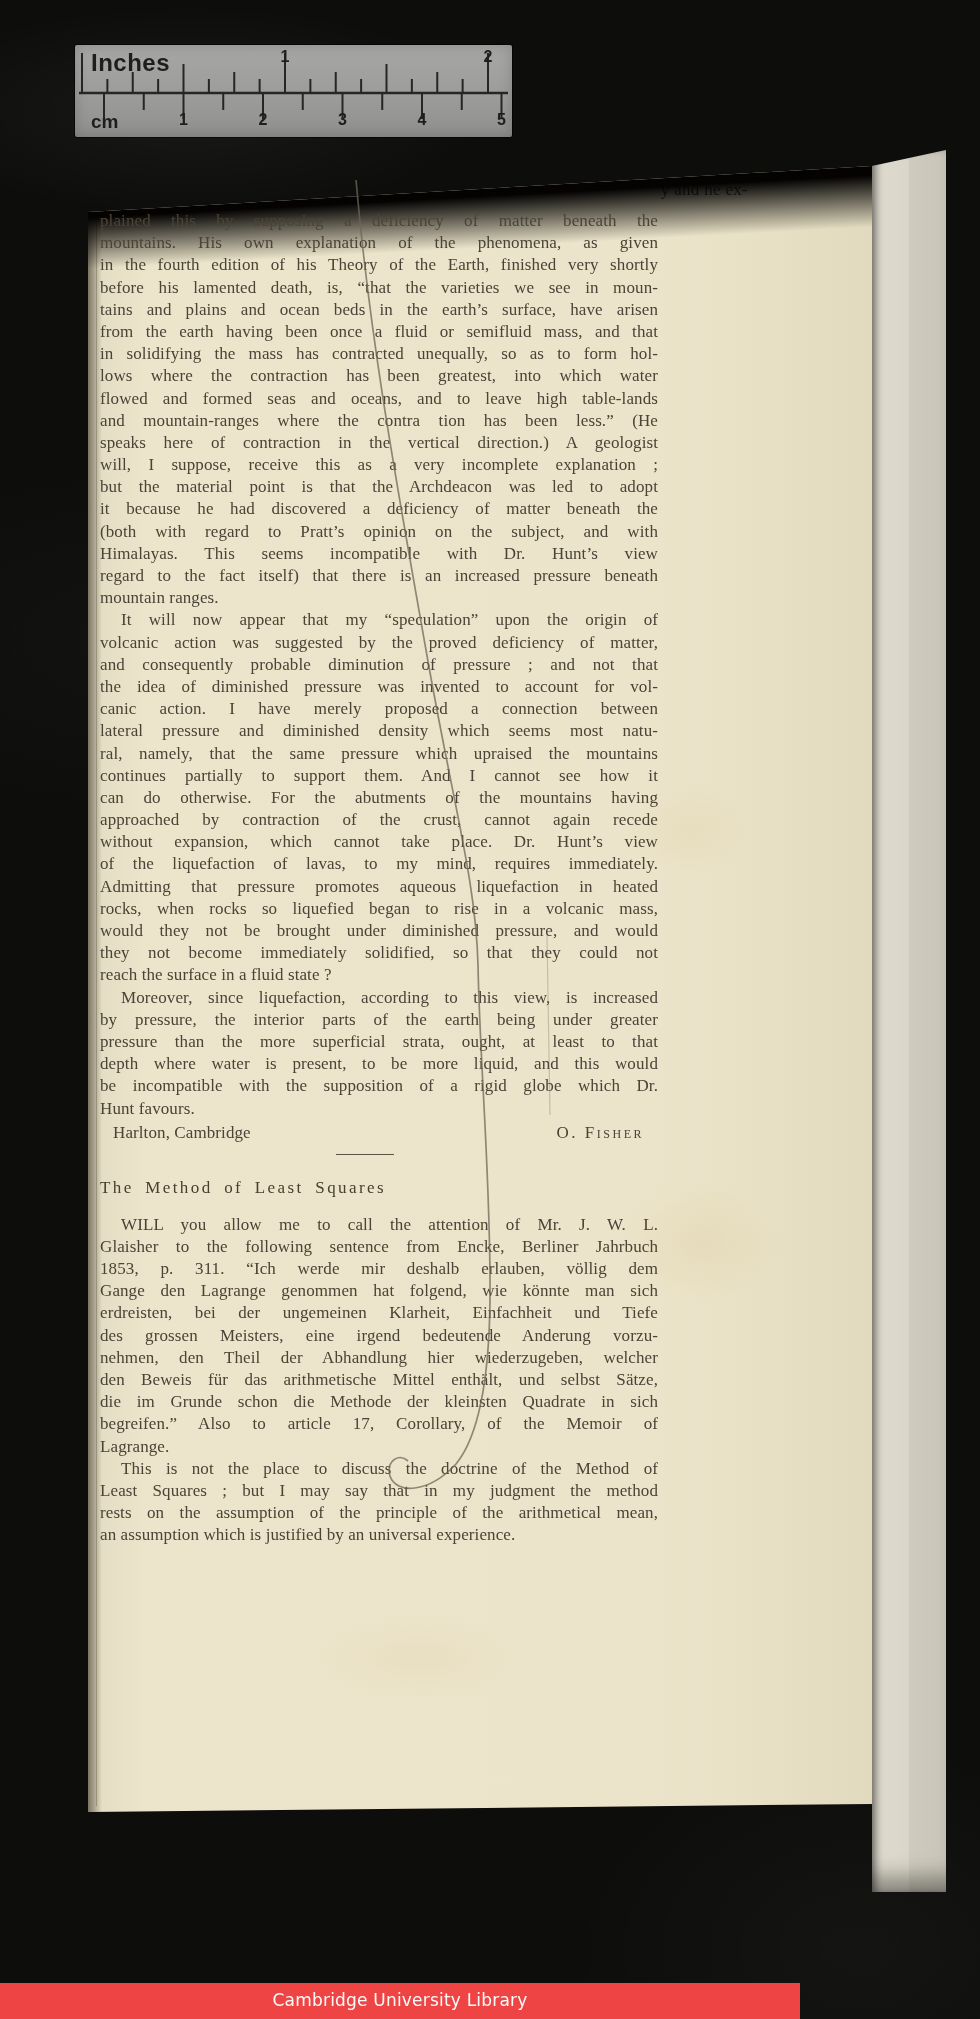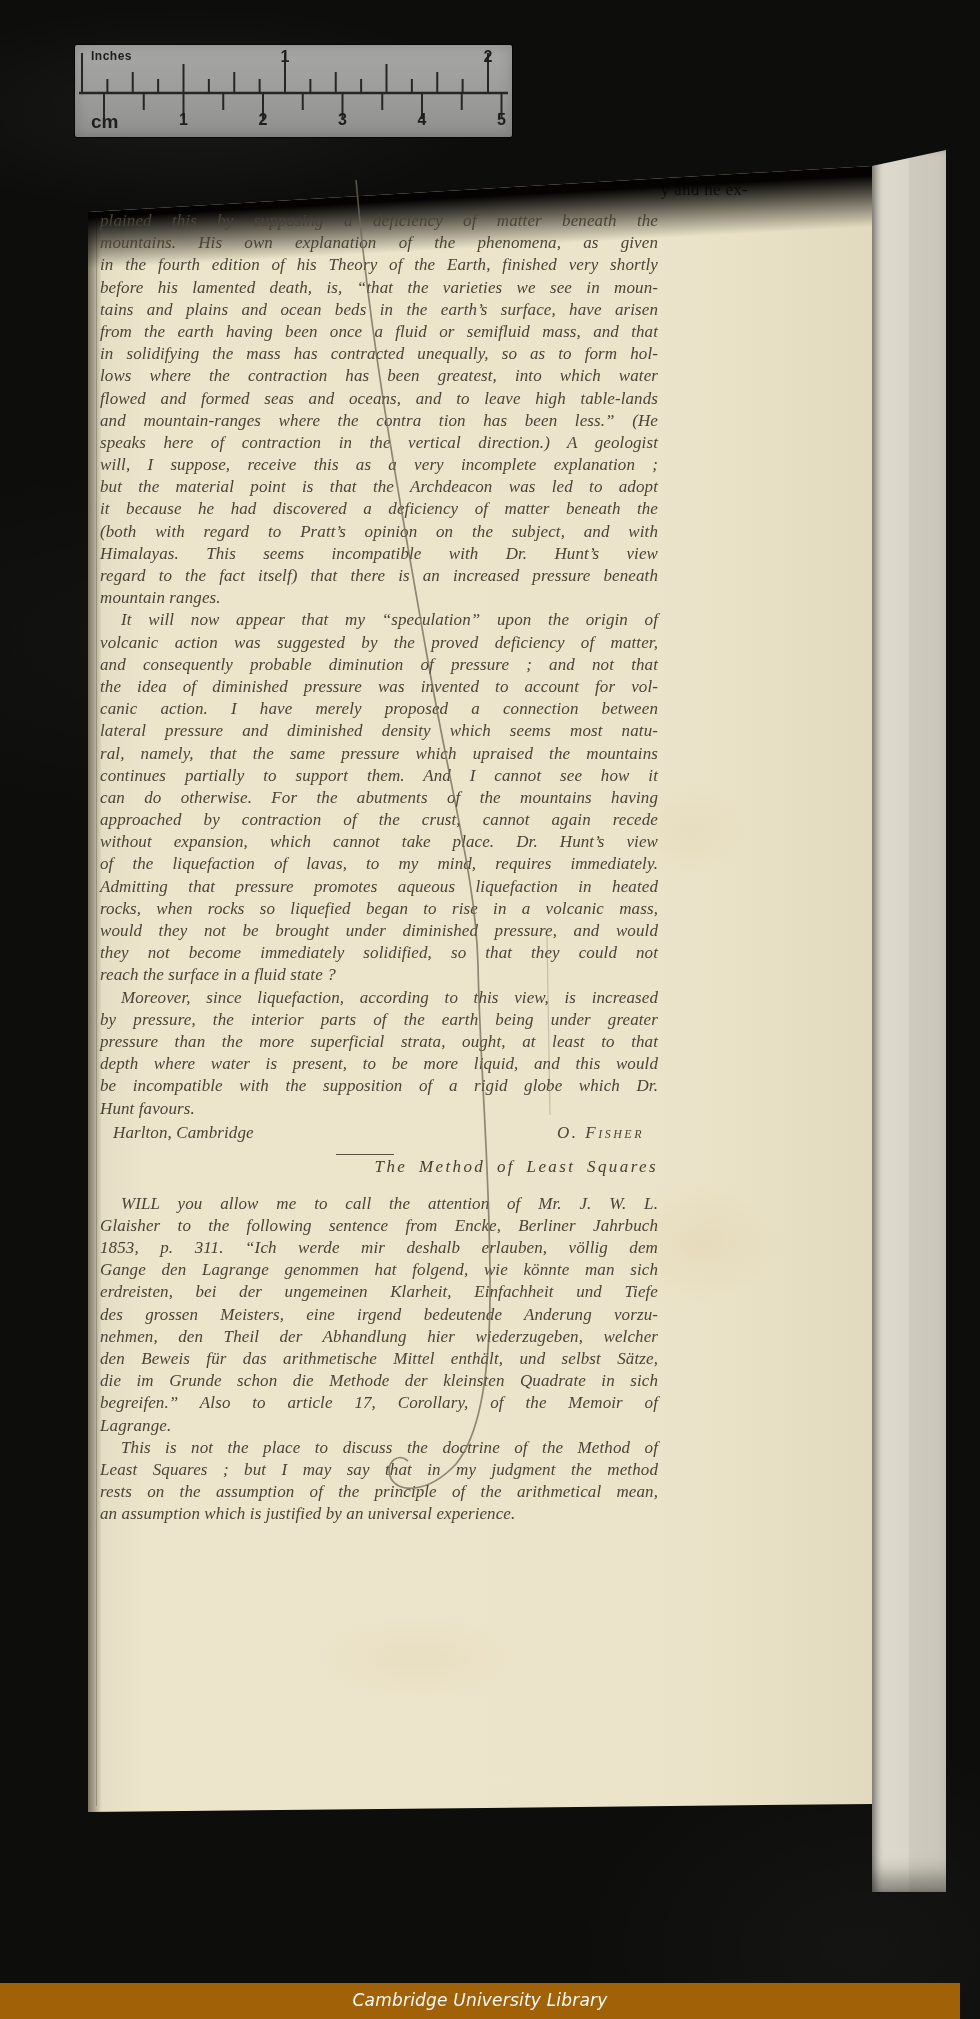--- a/index.html
+++ b/index.html
@@ -13,21 +13,21 @@
       radial-gradient(520px 260px at 150px 640px, rgba(255,255,255,.022), transparent 70%),
       radial-gradient(420px 300px at 860px 1950px, rgba(255,255,255,.03), transparent 70%);}
 
   
   #ruler{position:absolute;left:75px;top:45px;width:437px;height:92px;
     background:linear-gradient(180deg,#a7a7a5 0%,#9c9c9a 55%,#8f8f8d 100%);
     border-radius:2px;box-shadow:0 0 0 1px rgba(0,0,0,.55), inset 0 0 14px rgba(0,0,0,.18);}
   #ruler svg{position:absolute;left:0;top:0;}
   .ruler-word{position:absolute;font-family:"Liberation Sans","DejaVu Sans",sans-serif;
     font-weight:bold;color:#1e1e1e;}
-  #ruler-inches-word{left:16px;top:4px;font-size:12px;letter-spacing:.5px;}
+  #ruler-inches-word{left:16px;top:4px;font-size:24px;letter-spacing:.5px;}
   #ruler-cm-word{left:16px;top:66px;font-size:19px;}
   .ruler-num{position:absolute;font-family:"Liberation Sans","DejaVu Sans",sans-serif;
     font-weight:bold;font-size:16px;color:#1e1e1e;transform:translateX(-50%);}
   .ruler-num.top{top:3px;}
   .ruler-num.bot{top:66px;}
 
   
   #album-strip{position:absolute;left:872px;top:150px;width:74px;height:1742px;
     background:linear-gradient(90deg,#dedacd 0,#dad6c9 36px,#cecabd 38px,#c9c5b8 100%);
     clip-path:polygon(0 16px,100% 0,100% 100%,0 100%);
@@ -45,39 +45,39 @@
     background:linear-gradient(180deg,#040302 34%,rgba(4,3,2,0) 100%);
     transform:rotate(-3.1deg);}
   #clip-left-shade{position:absolute;left:0;top:0;bottom:0;width:14px;
     background:linear-gradient(90deg,rgba(20,14,6,.5),rgba(20,14,6,0));}
   #clip-rule{position:absolute;left:8px;top:56px;bottom:6px;width:1px;background:rgba(90,80,55,.35);}
   #cut-line-fragment{position:absolute;left:300px;top:22px;width:360px;
     text-align:right;font-size:17px;color:#241f16;opacity:.85;letter-spacing:.3px;}
 
   
   #textcol{position:absolute;left:12px;top:52px;width:558px;color:#4a4336;
-    font-size:17px;letter-spacing:.1px;font-style:italic;}
+    font-size:17px;letter-spacing:.1px;}
   .para{margin:0;}
   .line{height:22.2px;line-height:22.2px;text-align:justify;text-align-last:justify;
     white-space:nowrap;overflow:visible;}
   .line.last{text-align-last:left;}
   .line.first-indent{text-indent:21px;}
   #signature-row{display:flex;justify-content:space-between;height:26px;line-height:26px;}
   #signature-place{padding-left:13px;}
   #signature-name{font-variant:small-caps;letter-spacing:2.5px;padding-right:14px;}
   #section-divider{width:58px;border:0;border-top:1.6px solid #5a5342;margin:8px auto 0 236px;}
-  #article2-heading{height:24px;line-height:24px;text-align:right;
-    letter-spacing:2.4px;word-spacing:5px;color:#46402f;padding-left:30px;}
+  #article2-heading{margin-top:21px;height:24px;line-height:24px;text-align:left;
+    letter-spacing:2.4px;word-spacing:5px;color:#46402f;}
   .para.gap{margin-top:14px;}
 
   
   #artifacts{position:absolute;left:0;top:0;pointer-events:none;}
 
   
-  #footer-bar{position:absolute;left:0;top:1983px;width:960px;height:36px;background:#a16207;font-style:italic;}
+  #footer-bar{position:absolute;left:0;top:1983px;width:800px;height:36px;background:#ef4444;}
   #footer-label{position:absolute;left:0;right:0;top:7px;text-align:center;color:#fafafa;
     font-family:"DejaVu Sans","Liberation Sans",sans-serif;font-size:17px;letter-spacing:.2px;}
 </style>
 </head>
 <body>
 
 <div id="page">
 
   <div id="ruler">
     <svg id="ruler-ticks" width="437" height="92" viewBox="0 0 437 92">

